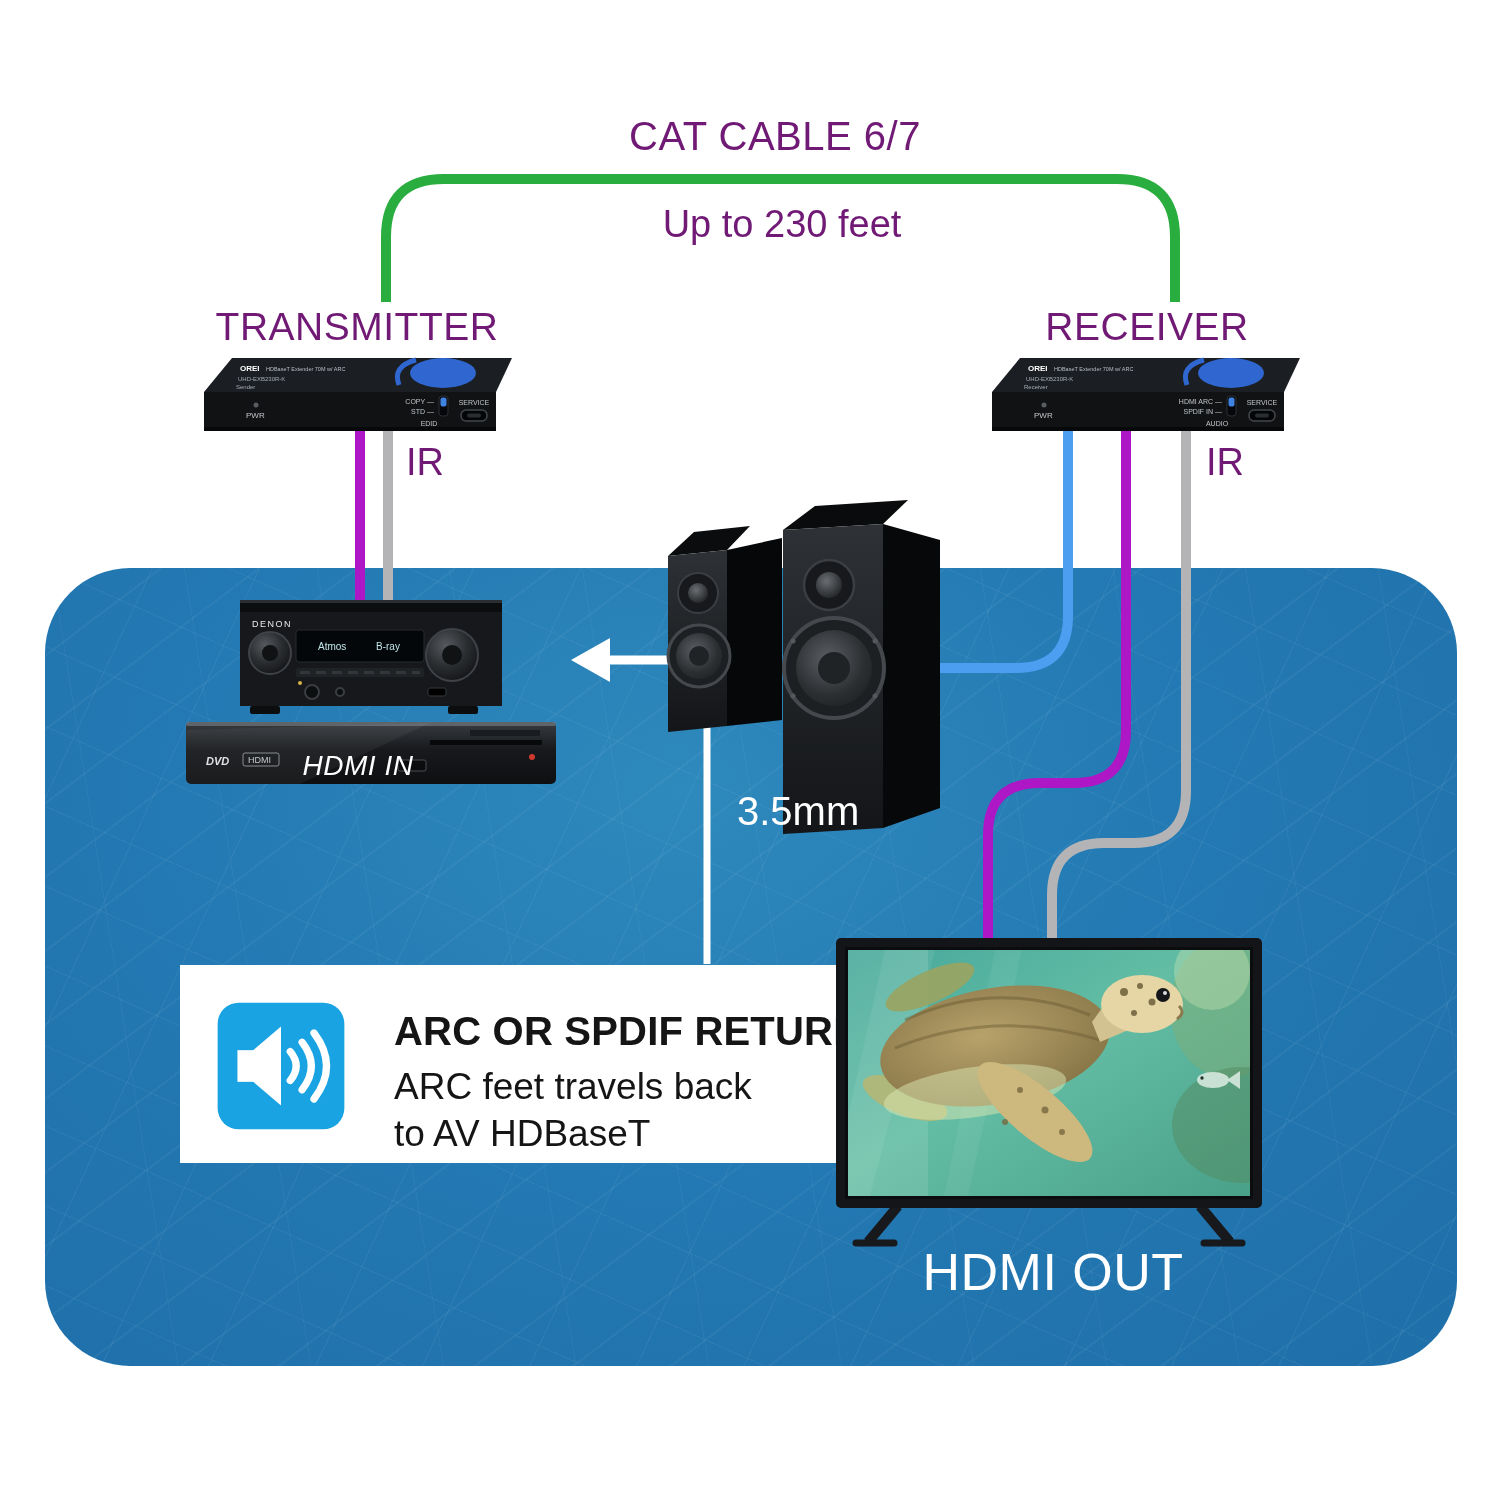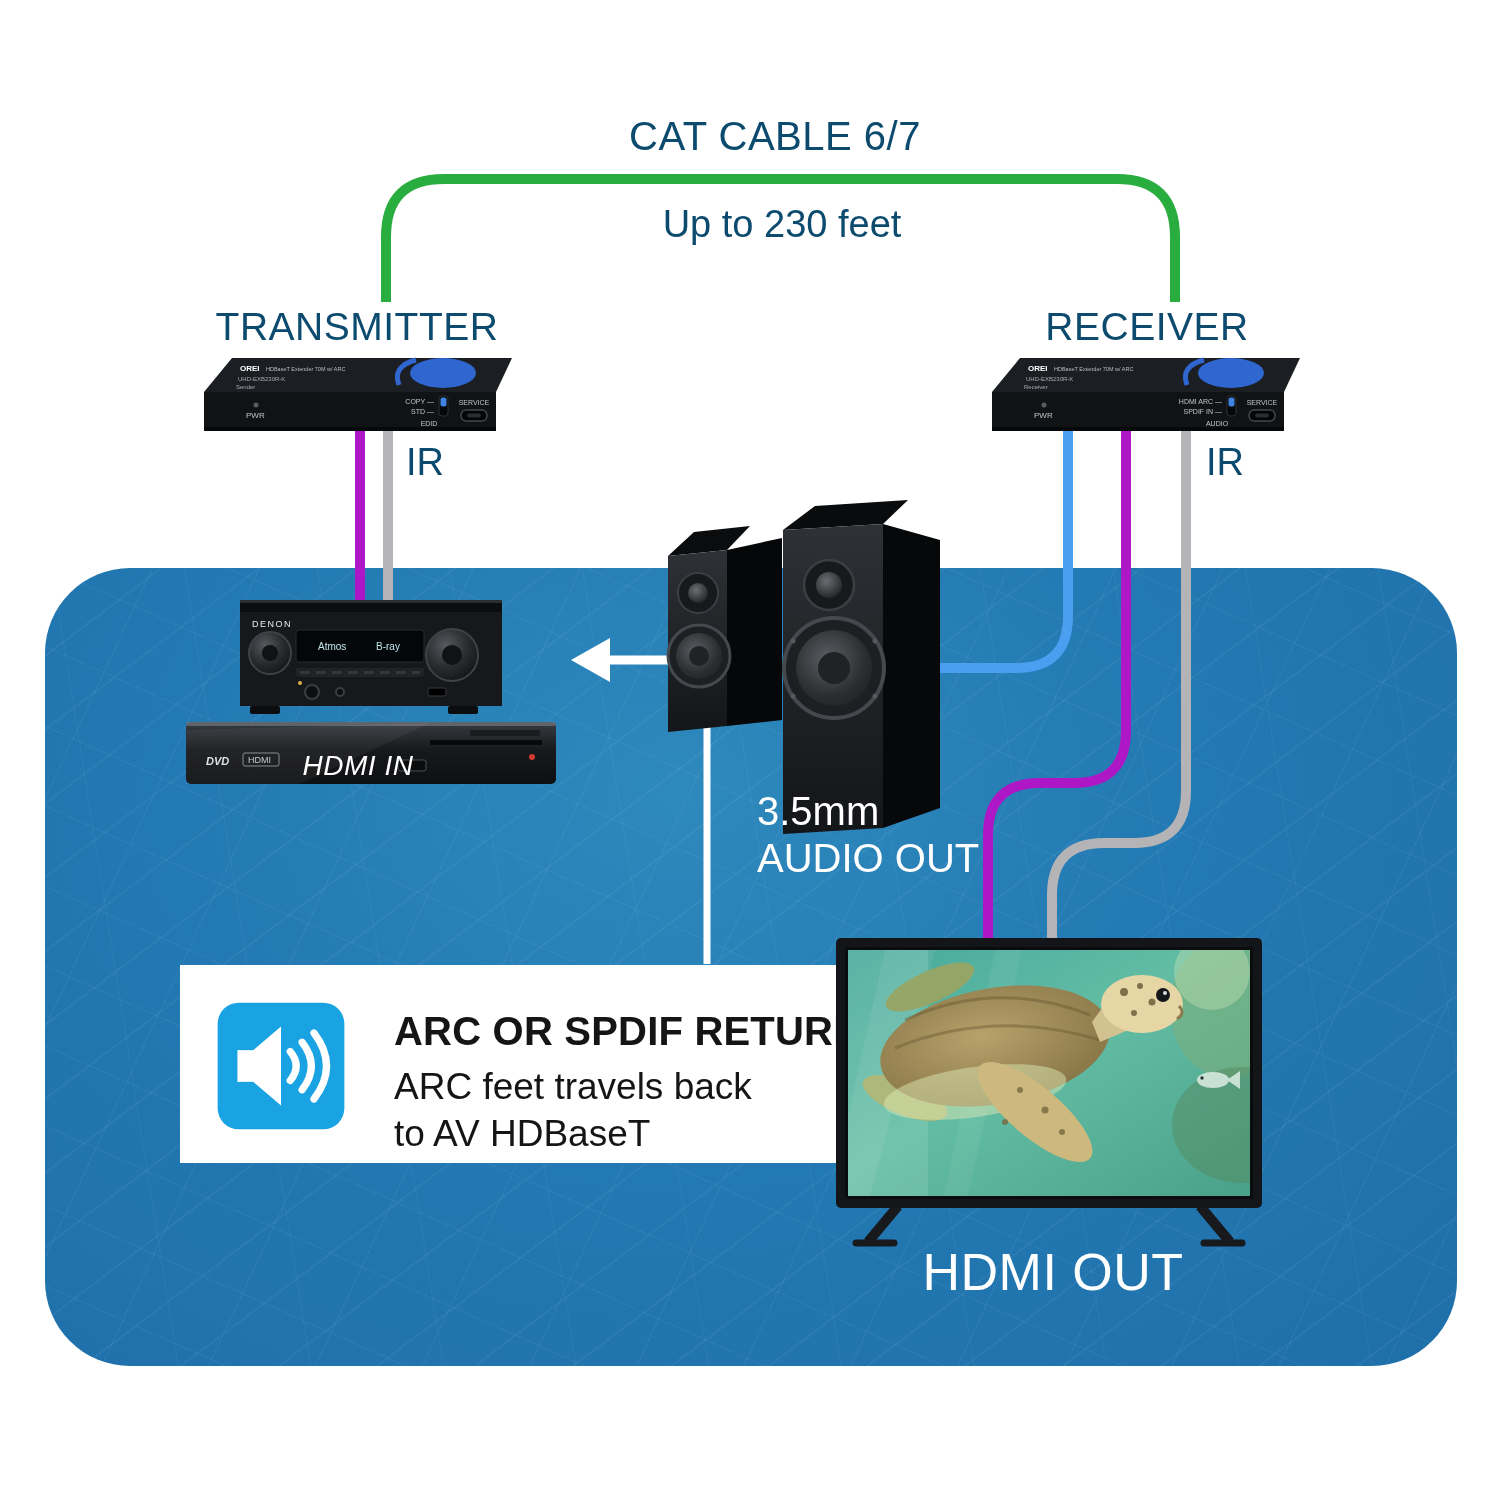--- a/index.html
+++ b/index.html
@@ -12,21 +12,21 @@
       repeating-linear-gradient(-37deg, rgba(255,255,255,0.045) 0 2px, transparent 2px 59px),
       repeating-linear-gradient(81deg, rgba(255,255,255,0.04) 0 1px, transparent 1px 131px),
       radial-gradient(ellipse at 45% 28%, #2e89bc 0%, #2379b3 48%, #1f6fa9 100%);
     z-index:1;}
   .infobox{position:absolute;left:180px;top:965px;width:668px;height:198px;background:#ffffff;z-index:2;}
   .infobox .icon{position:absolute;left:35px;top:35px;width:132px;height:132px;}
   .info-text{position:absolute;left:214px;top:44px;color:#151515;}
   .info-title{font-size:40px;font-weight:800;letter-spacing:0.2px;margin:0 0 9px 0;white-space:nowrap;}
   .info-line{font-size:37px;font-weight:500;line-height:47px;white-space:nowrap;}
   svg.scene{position:absolute;left:0;top:0;z-index:3;pointer-events:none;}
-  .lbl{position:absolute;color:#0c4a6e;white-space:nowrap;z-index:4;}
+  .lbl{position:absolute;color:#701a75;white-space:nowrap;z-index:4;}
   .lbl.center{text-align:center;}
   .lbl.white{color:#ffffff;}
   .cap{letter-spacing:0.5px;}
   svg text{font-family:"Liberation Sans","DejaVu Sans",sans-serif;}
 </style>
 </head>
 <body>
 
 <div id="stage">
 
@@ -248,19 +248,18 @@
     </g>
   </svg>
 
   <div class="lbl center cap" style="left:475px;top:114px;width:600px;font-size:40px;">CAT CABLE 6/7</div>
   <div class="lbl center" style="left:482px;top:203px;width:600px;font-size:38px;">Up to 230 feet</div>
   <div class="lbl center cap" style="left:157px;top:305px;width:400px;font-size:39px;">TRANSMITTER</div>
   <div class="lbl center cap" style="left:947px;top:305px;width:400px;font-size:39px;">RECEIVER</div>
   <div class="lbl" style="left:406px;top:441px;font-size:38px;">IR</div>
   <div class="lbl" style="left:1206px;top:441px;font-size:38px;">IR</div>
   <div class="lbl white center cap" style="left:158px;top:750px;width:400px;font-size:28px;z-index:4;font-style:italic;">HDMI IN</div>
-  <div class="lbl white" style="left:757px;top:788px;font-size:40px;line-height:47px;z-index:4;">
+  <div class="lbl white" style="left:737px;top:788px;font-size:40px;line-height:47px;z-index:4;">
     <span style="display:block;">3.5mm</span>
-    <span style="display:block;">AUDIO OUT</span>
   </div>
   <div class="lbl white center cap" style="left:853px;top:1242px;width:400px;font-size:52px;z-index:4;">HDMI OUT</div>
 
 </div>
 
 </body></html>

